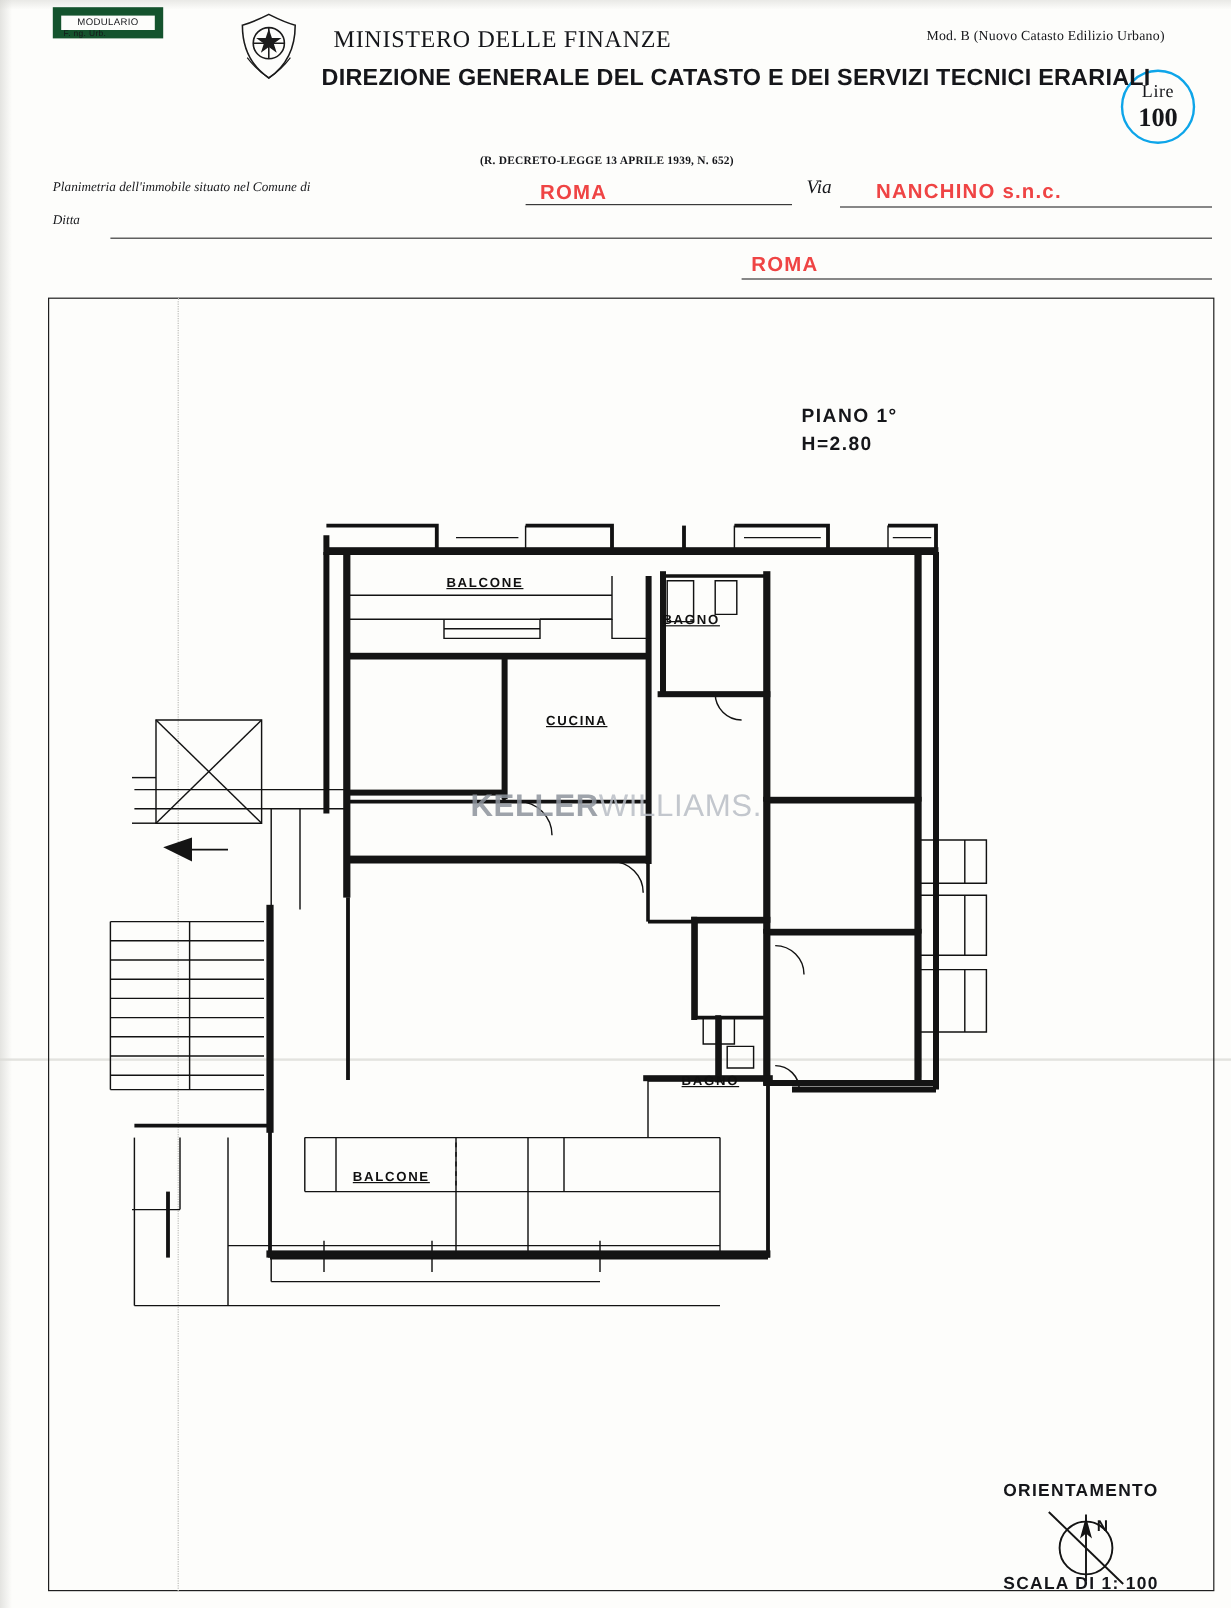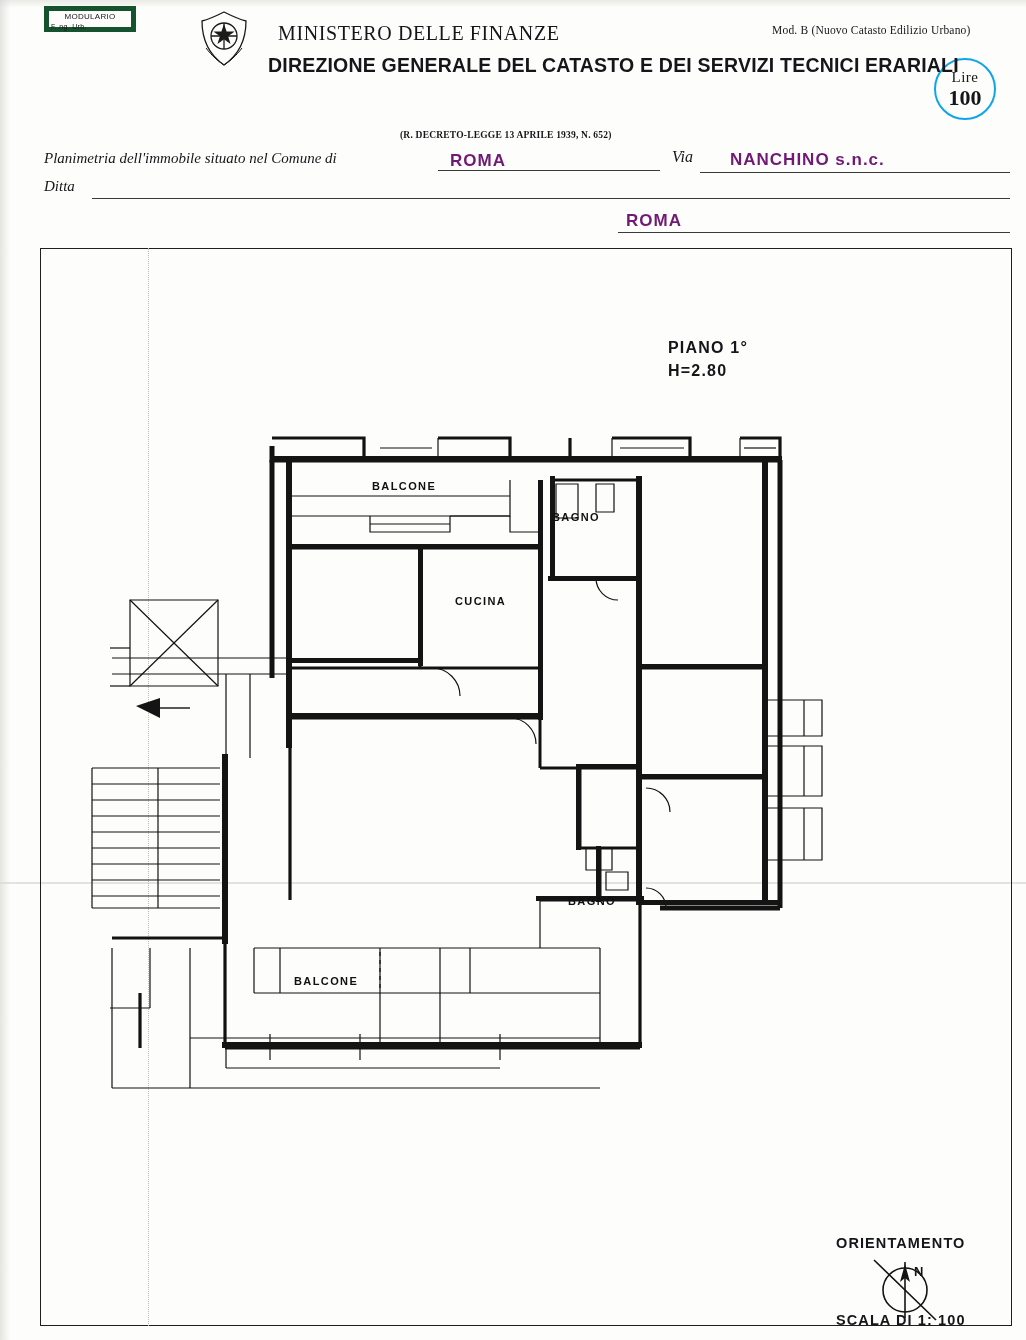--- a/index.html
+++ b/index.html
@@ -37,21 +37,21 @@
     width: 1026px; height: 2px;
     background: #d9d9d5;
     opacity: .75;
   }
 
   
   .modulario {
     position: absolute;
     left: 44px; top: 6px;
     width: 92px; height: 26px;
-    border: 5px solid #14532d;
+    border: 7px solid #14532d;
     font-family: "Liberation Sans", sans-serif;
     font-size: 8px;
     line-height: 1.25;
     padding: 1px 2px;
     box-sizing: border-box;
     letter-spacing: .3px;
   }
   .modulario .m1 { display:block; text-align:center; font-size:8px; }
   .modulario .m2 { display:block; font-size:7px; margin-top:1px; }
 
@@ -119,35 +119,35 @@
     font-size: 9.5px;
     font-weight: bold;
     letter-spacing: .2px;
     white-space: nowrap;
   }
 
   
   .form-label {
     position: absolute;
     font-family: "Liberation Serif", serif;
-    font-size: 15px;
+    font-size: 11px;
     font-style: italic;
     white-space: nowrap;
   }
   .form-rule {
     position: absolute;
     height: 0;
     border-bottom: 1px solid #3a3a3a;
   }
   .hand {
     position: absolute;
     font-family: "Liberation Sans", sans-serif;
     font-weight: bold;
     letter-spacing: 1px;
-    color: #701a75;
+    color: #ef4444;
     white-space: nowrap;
   }
 
   
   .frame {
     position: absolute;
     left: 40px; top: 248px;
     width: 972px; height: 1078px;
     border: 1.5px solid #1f1f1f;
     box-sizing: border-box;
@@ -205,20 +205,21 @@
   }
 
   .room-label {
     position: absolute;
     font-family: "Liberation Sans", sans-serif;
     font-weight: bold;
     font-size: 11px;
     letter-spacing: 1.4px;
     color: #101010;
     white-space: nowrap;
+    text-decoration: underline;
   }
 
   svg.plan {
     position: absolute;
     left: 40px; top: 248px;
     width: 972px; height: 1078px;
   }
   svg.plan line, svg.plan polyline, svg.plan path, svg.plan rect, svg.plan polygon {
     vector-effect: non-scaling-stroke;
   }
@@ -473,20 +474,23 @@
       </g>
     </g>
   </svg>
 
   <div class="room-label" style="left:372px; top:480px;">BALCONE</div>
   <div class="room-label" style="left:552px; top:511px;">BAGNO</div>
   <div class="room-label" style="left:455px; top:595px;">CUCINA</div>
   <div class="room-label" style="left:568px; top:895px;">BAGNO</div>
   <div class="room-label" style="left:294px; top:975px;">BALCONE</div>
 
+  <div class="watermark">
+    <b>KELLER</b><span>WILLIAMS.</span>
+  </div>
 
   <div class="orient-label">ORIENTAMENTO</div>
   <div class="orient-compass">
     <svg viewBox="0 0 86 76" width="86" height="76" aria-hidden="true">
       <g stroke="#141414" fill="none" stroke-width="1.6">
         <circle cx="43" cy="38" r="22"></circle>
         <line x1="12" y1="8" x2="74" y2="68"></line>
         <line x1="43" y1="10" x2="43" y2="66"></line>
       </g>
       <g fill="#141414" stroke="none">

